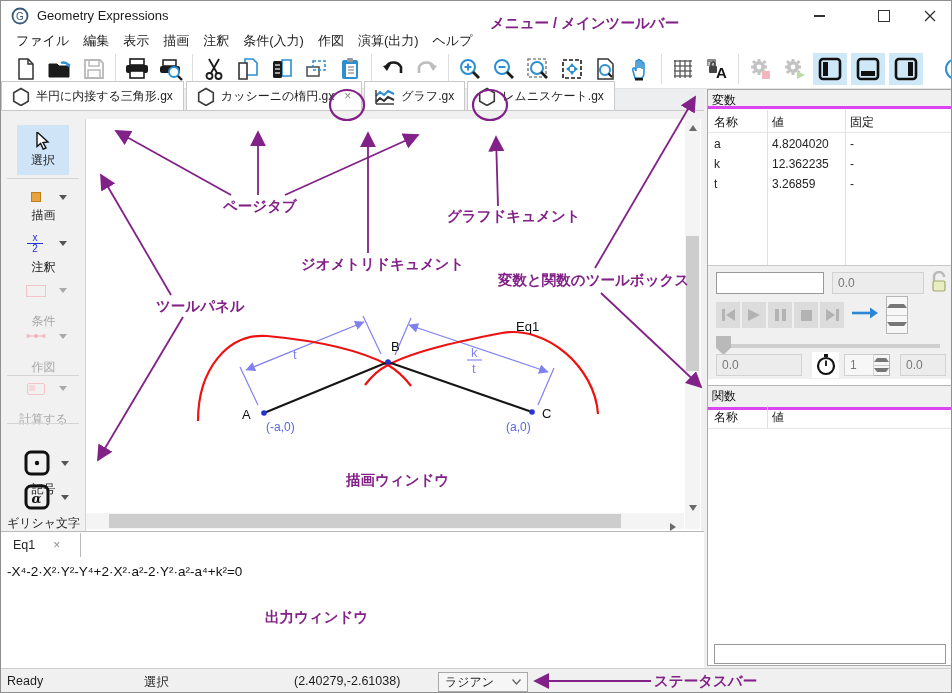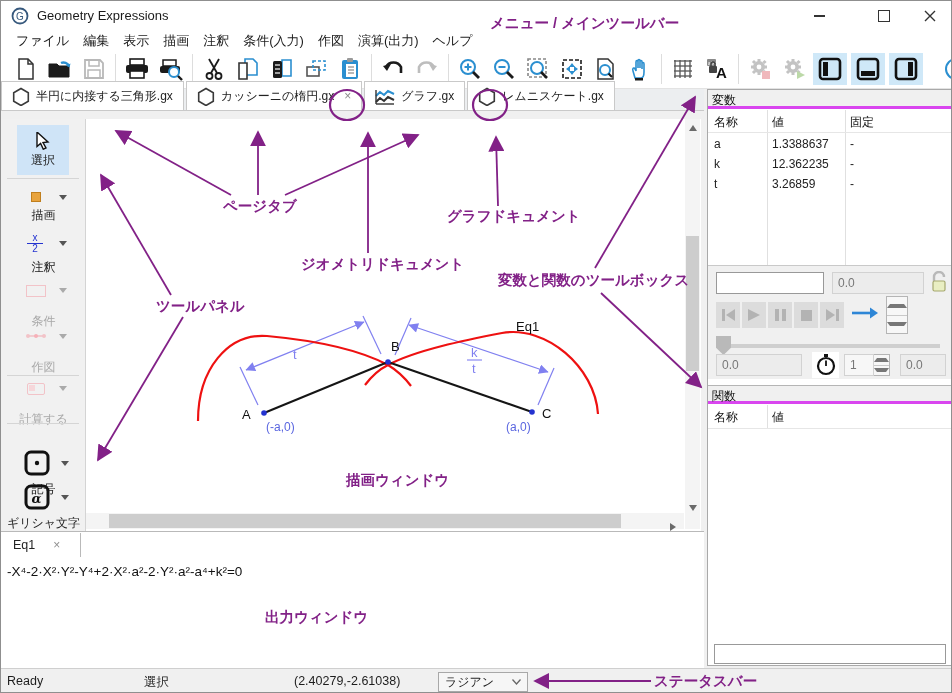--- a/index.html
+++ b/index.html
@@ -487,21 +487,21 @@
 
   <div id="rightpanel" class="a">
     <div class="a ph" style="left:0;top:0;width:244px;height:19px">変数</div>
     <div class="a col-h" style="left:6px;top:24px">名称</div>
     <div class="a col-h" style="left:64px;top:24px">値</div>
     <div class="a col-h" style="left:142px;top:24px">固定</div>
     <div class="a vline" style="left:59px;top:20px;height:155px"></div>
     <div class="a vline" style="left:137px;top:20px;height:155px"></div>
     <div class="a" style="left:0;top:42px;width:244px;height:1px;background:#e6e6e6"></div>
     <div class="a cell" style="left:6px;top:47px">a</div>
-    <div class="a cell" style="left:64px;top:47px">1.3388637</div>
+    <div class="a cell" style="left:64px;top:47px">4.8204020</div>
     <div class="a cell" style="left:142px;top:47px">-</div>
     <div class="a cell" style="left:6px;top:67px">k</div>
     <div class="a cell" style="left:64px;top:67px">12.362235</div>
     <div class="a cell" style="left:142px;top:67px">-</div>
     <div class="a cell" style="left:6px;top:87px">t</div>
     <div class="a cell" style="left:64px;top:87px">3.26859</div>
     <div class="a cell" style="left:142px;top:87px">-</div>
 
     <div id="anim" class="a">
       <input class="a abox" style="left: 8px; top: 6px; width: 108px; height: 22px;">
@@ -565,21 +565,21 @@
           <div>
             <div class="tri-u"></div>
           </div>
           <div style="border-top:1px solid #c9c9c9">
             <div class="tri-d"></div>
           </div>
         </div>
       <div class="a gbox" style="left:192px;top:88px;width:46px;height:22px">0.0</div>
     </div>
 
-    <div class="a ph" style="left:0;top:295px;width:244px;height:19px;border-top:1px solid #b5b5b5">関数</div>
+    <div class="a ph" style="left:0;top:295px;width:244px;height:25px;border-top:1px solid #b5b5b5">関数</div>
     <div class="a col-h" style="left:6px;top:319px">名称</div>
     <div class="a col-h" style="left:64px;top:319px">値</div>
     <div class="a vline" style="left:59px;top:315px;height:24px"></div>
     <div class="a" style="left:0;top:338px;width:244px;height:1px;background:#e6e6e6"></div>
     <input class="a abox" style="left: 6px; top: 554px; width: 232px; height: 20px;">
   </div>
 
   <div id="statusbar" class="a">
     <div class="a s txt" style="left:6px">Ready</div>
     <div class="a s txt" style="left:143px">選択</div>

